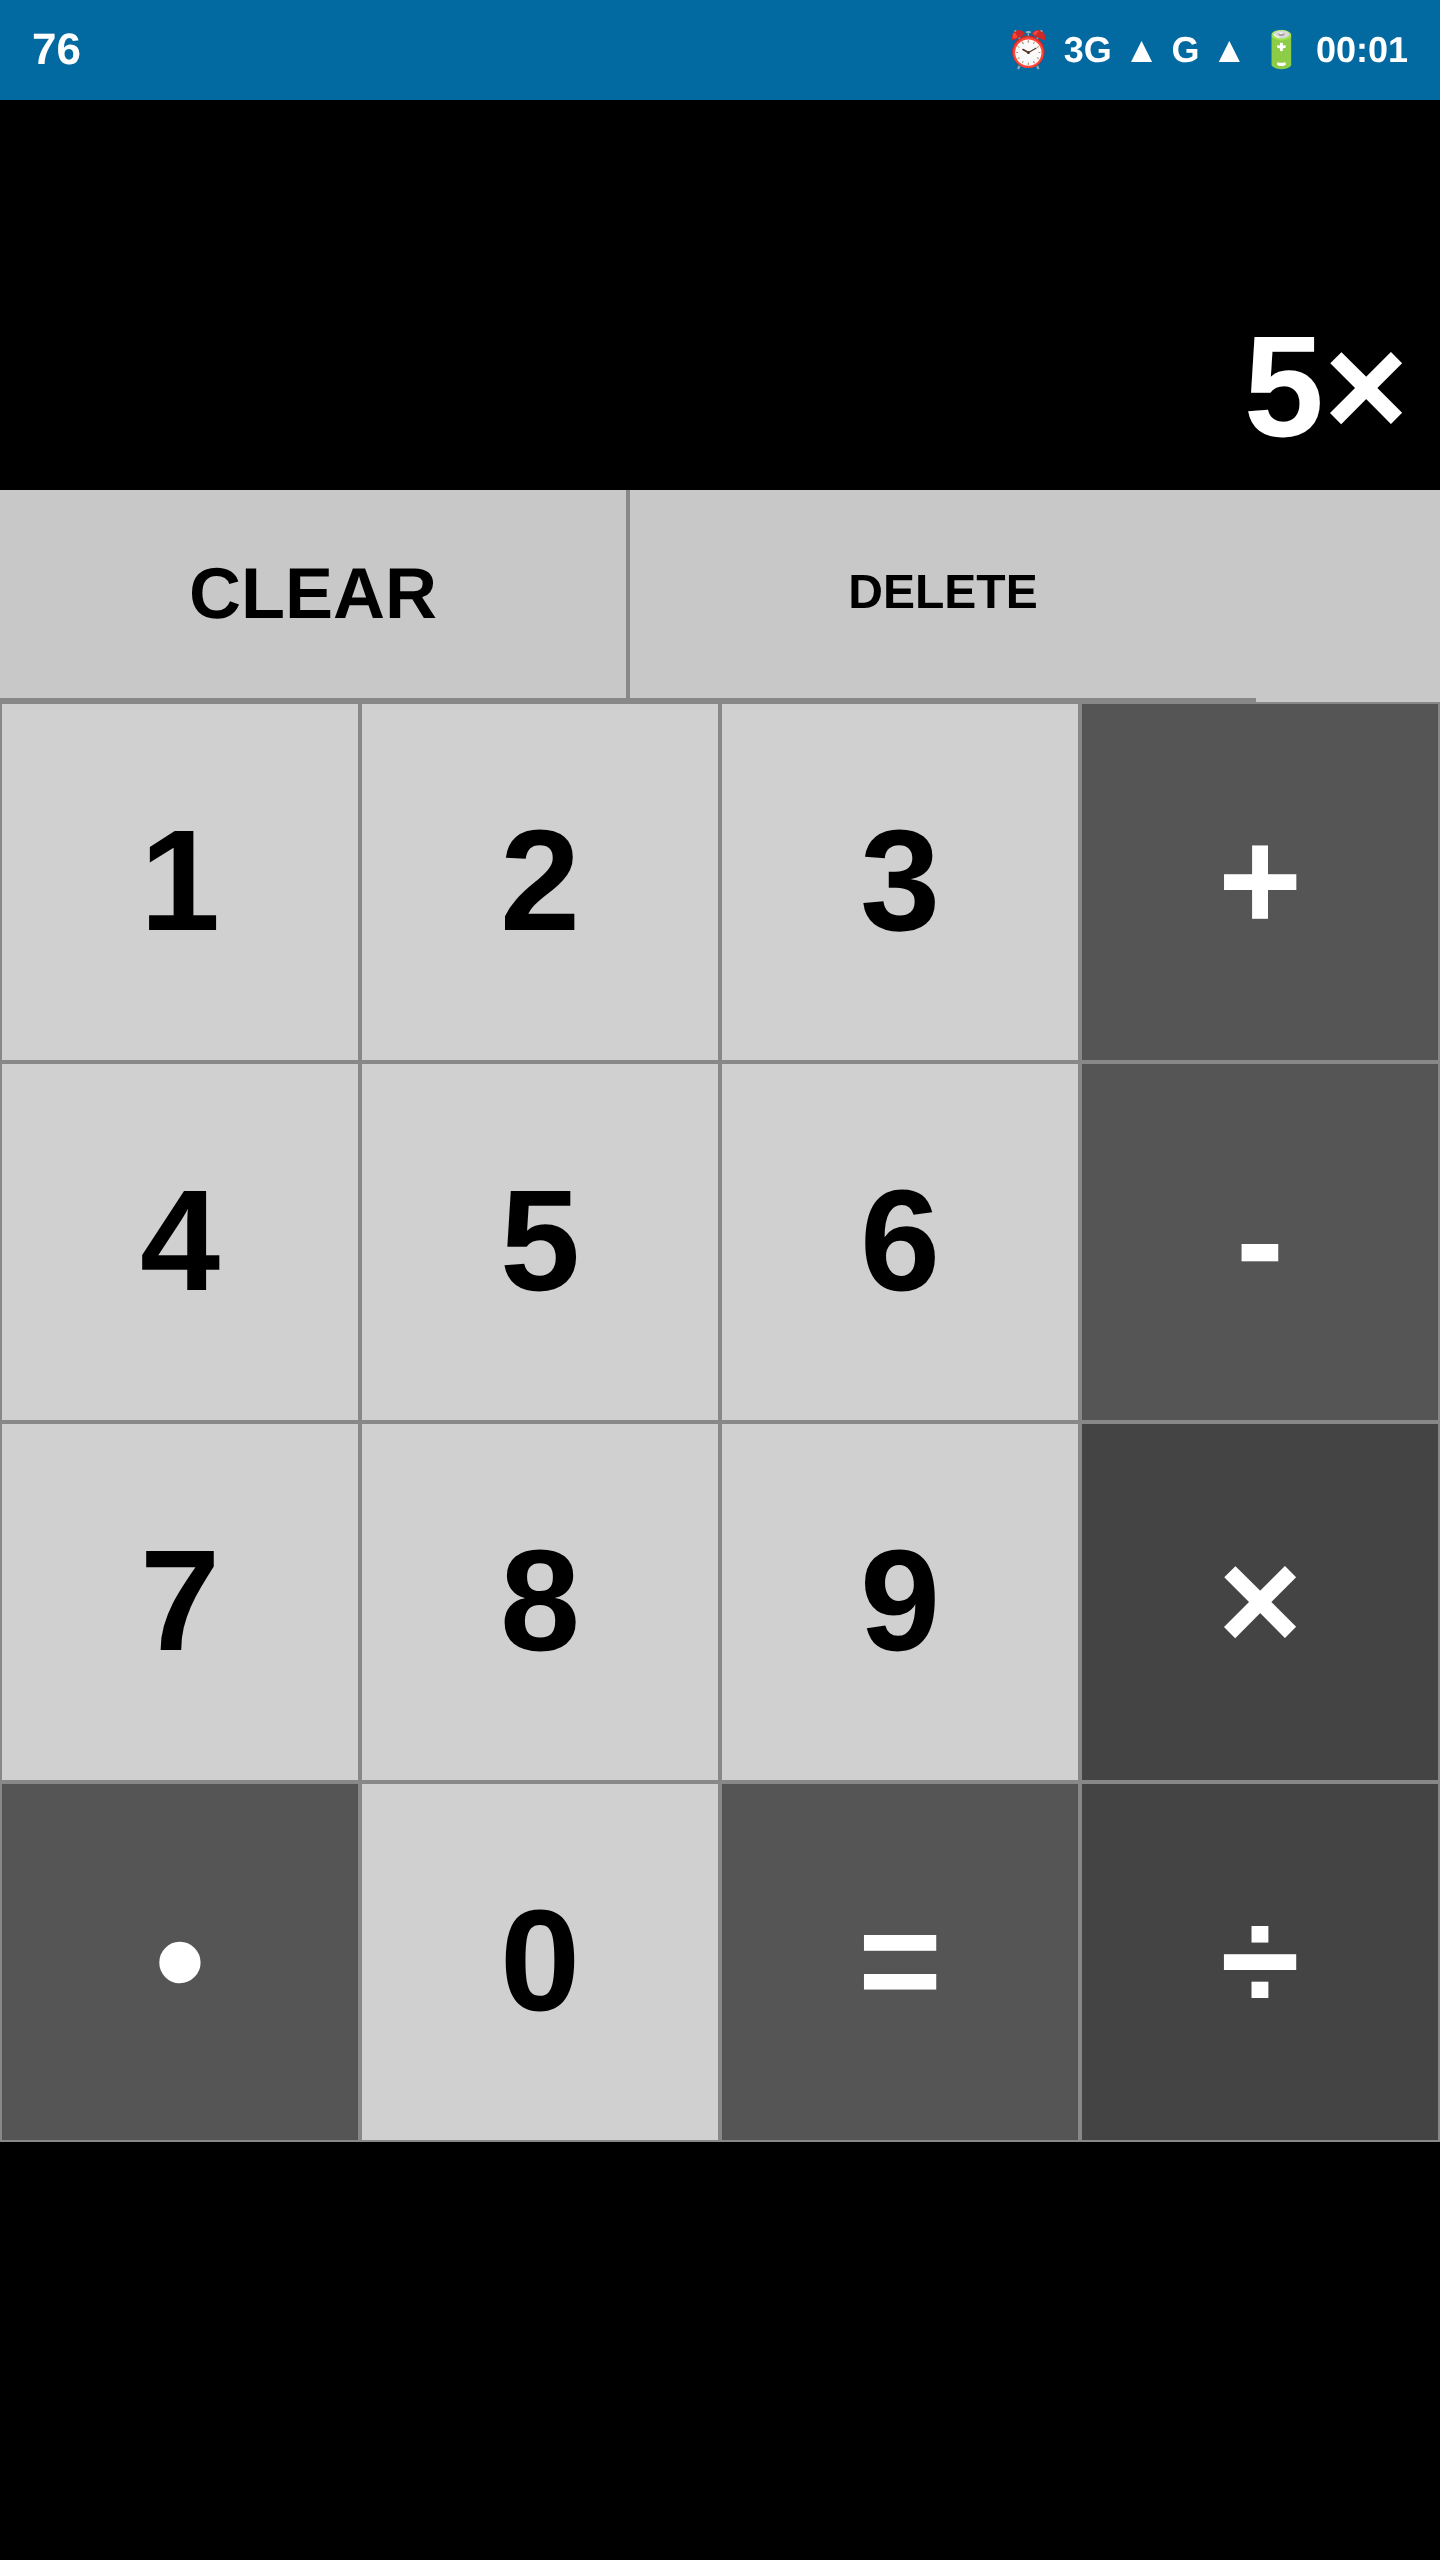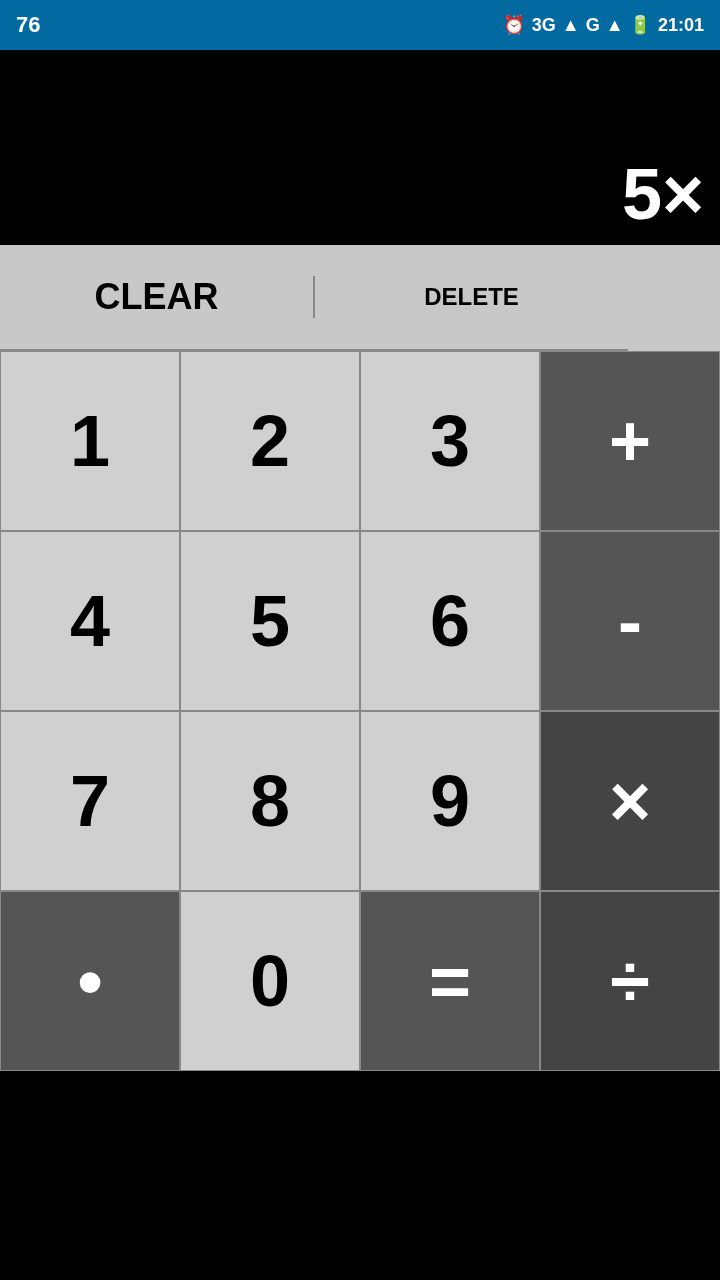--- a/index.html
+++ b/index.html
@@ -63,21 +63,20 @@
       width: 720px;
       background: #c8c8c8;
     }
 
     
     .top-row {
       display: flex;
       width: 628px;
       height: 106px;
       border-bottom: 2px solid #888;
-      align-items: center;
     }
 
     .btn-clear {
       flex: 1;
       background: #c8c8c8;
       border: none;
       border-right: 2px solid #888;
       font-size: 36px;
       font-weight: bold;
       cursor: pointer;
@@ -163,21 +162,21 @@
 
 <div class="status-bar">
   <span class="status-left">76</span>
   <div class="status-right">
     <span>⏰</span>
     <span>3G</span>
     <span>▲</span>
     <span>G</span>
     <span>▲</span>
     <span>🔋</span>
-    <span>21:01</span>
+    <span>00:01</span>
   </div>
 </div>
 
 <div class="display-area">
   <span class="display-value">5×</span>
 </div>
 
 <div class="calculator">
 
   <div class="top-row">

